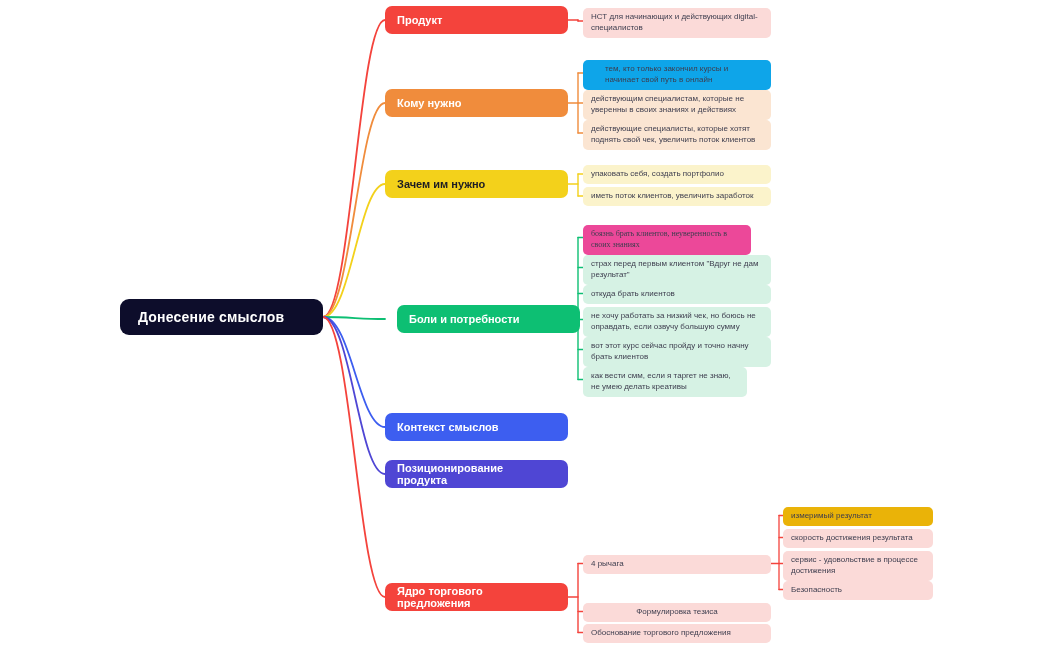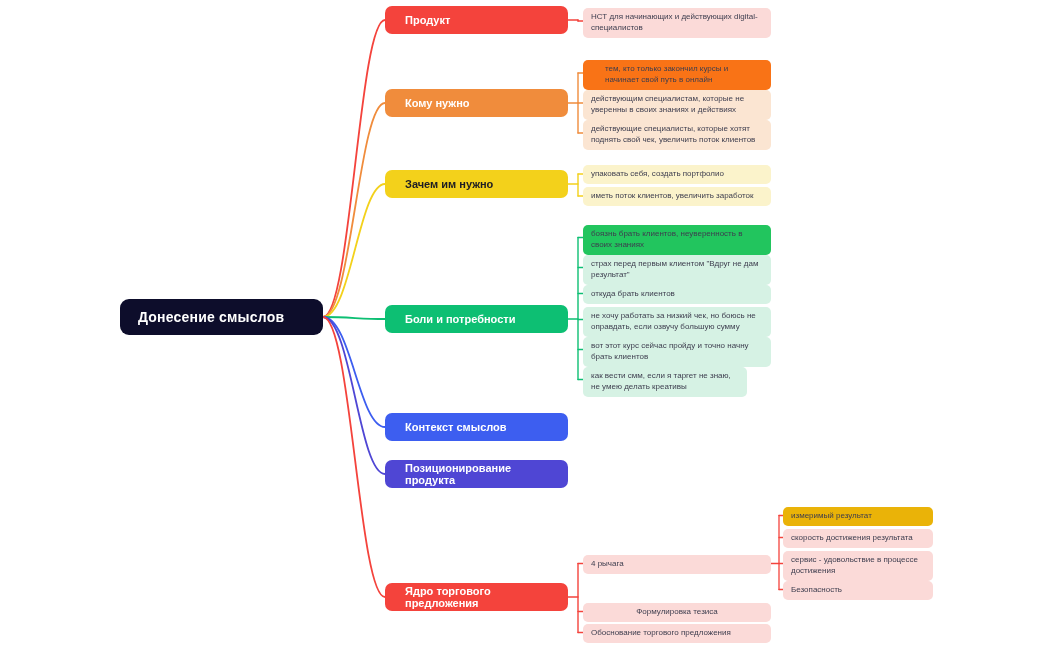--- a/index.html
+++ b/index.html
@@ -34,21 +34,21 @@
   .root-node {
     background: #0d0d2b;
     border-radius: 9px;
     padding: 0 18px;
     color: #ffffff;
     font-size: 14px;
     font-weight: bold;
     letter-spacing: 0.2px;
   }
   .branch-node {
-    padding: 0 20px;
+    padding: 0 12px;
     font-size: 11px;
     font-weight: bold;
     border-radius: 7px;
   }
   .leaf-node {
     padding: 4px 8px;
     font-size: 8px;
     line-height: 1.35;
     color: #3d3d4e;
     border-radius: 5px;
@@ -109,42 +109,42 @@
       </div>
       <div class="node branch-node" style="left: 385px; top: 6px; width: 183px; min-height: 28px; background: rgb(244, 67, 60); color: rgb(255, 255, 255);">
         <span>Продукт</span>
       </div>
       <div class="node leaf-node" style="left: 583px; top: 8px; width: 188px; min-height: 26px; background: rgb(251, 218, 216); justify-content: center;">
         <span>НСТ для начинающих и действующих digital-специалистов</span>
       </div>
       <div class="node branch-node" style="left: 385px; top: 89px; width: 183px; min-height: 28px; background: rgb(240, 140, 60); color: rgb(255, 255, 255);">
         <span>Кому нужно</span>
       </div>
-      <div class="node leaf-node" style="left: 583px; top: 60px; width: 188px; min-height: 26px; background: #f97316; padding-left: 22px;">
+      <div class="node leaf-node" style="left: 583px; top: 60px; width: 188px; min-height: 26px; background: #0ea5e9; padding-left: 22px;">
         <span>тем, кто только закончил курсы и начинает свой путь в онлайн</span>
       </div>
       <div class="node leaf-node" style="left: 583px; top: 90px; width: 188px; min-height: 26px; background: rgb(251, 229, 210);">
         <span>действующим специалистам, которые не уверенны в своих знаниях и действиях</span>
       </div>
       <div class="node leaf-node" style="left: 583px; top: 120px; width: 188px; min-height: 26px; background: rgb(251, 229, 210);">
         <span>действующие специалисты, которые хотят поднять свой чек, увеличить поток клиентов</span>
       </div>
       <div class="node branch-node" style="left: 385px; top: 170px; width: 183px; min-height: 28px; background: rgb(243, 209, 27); color: rgb(28, 28, 36);">
         <span>Зачем им нужно</span>
       </div>
       <div class="node leaf-node" style="left: 583px; top: 165px; width: 188px; min-height: 18px; background: rgb(251, 243, 203);">
         <span>упаковать себя, создать портфолио</span>
       </div>
       <div class="node leaf-node" style="left: 583px; top: 187px; width: 188px; min-height: 18px; background: rgb(251, 243, 203);">
         <span>иметь поток клиентов, увеличить заработок</span>
       </div>
-      <div class="node branch-node" style="left: 385px; top: 305px; width: 183px; min-height: 28px; background: rgb(13, 191, 115); color: rgb(255, 255, 255);">
+      <div class="node branch-node" style="left: 397px; top: 305px; width: 183px; min-height: 28px; background: rgb(13, 191, 115); color: rgb(255, 255, 255);">
         <span>Боли и потребности</span>
       </div>
-      <div class="node leaf-node" style="left: 583px; top: 225px; width: 188px; min-height: 25px; background: #22c55e;">
+      <div class="node leaf-node" style="left: 583px; top: 225px; width: 168px; min-height: 25px; background: #ec4899; font-family: Liberation Serif, serif;">
         <span>боязнь брать клиентов, неуверенность в своих знаниях</span>
       </div>
       <div class="node leaf-node" style="left: 583px; top: 255px; width: 188px; min-height: 25px; background: rgb(214, 242, 228);">
         <span>страх перед первым клиентом "Вдруг не дам результат"</span>
       </div>
       <div class="node leaf-node" style="left: 583px; top: 285px; width: 188px; min-height: 17px; background: rgb(214, 242, 228);">
         <span>откуда брать клиентов</span>
       </div>
       <div class="node leaf-node" style="left: 583px; top: 307px; width: 188px; min-height: 25px; background: rgb(214, 242, 228);">
         <span>не хочу работать за низкий чек, но боюсь не оправдать, если озвучу большую сумму</span>

